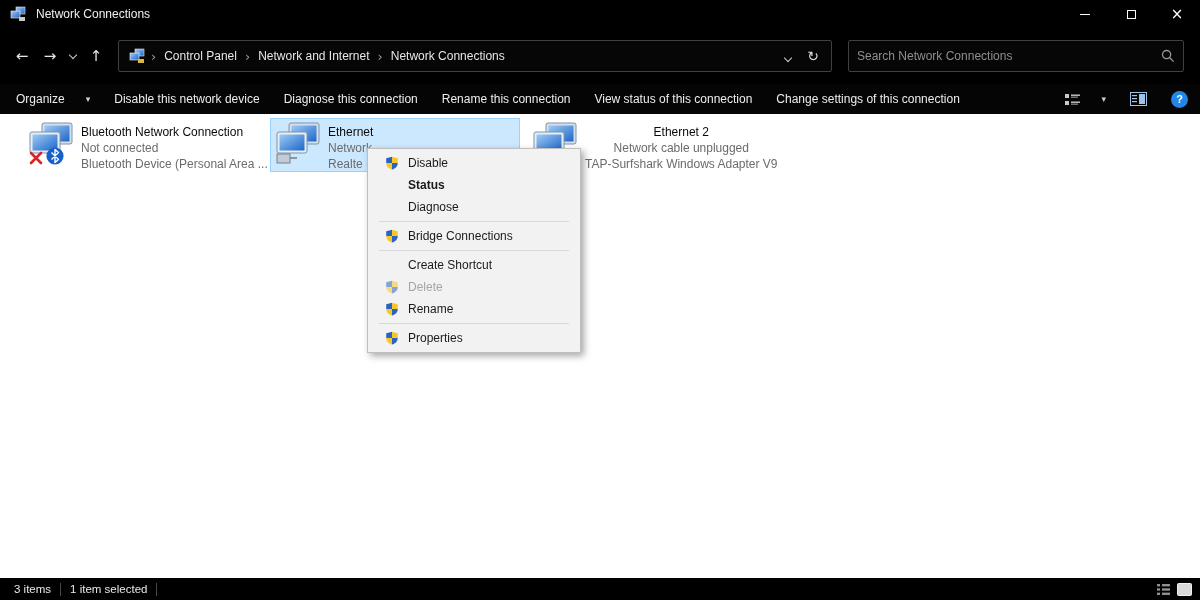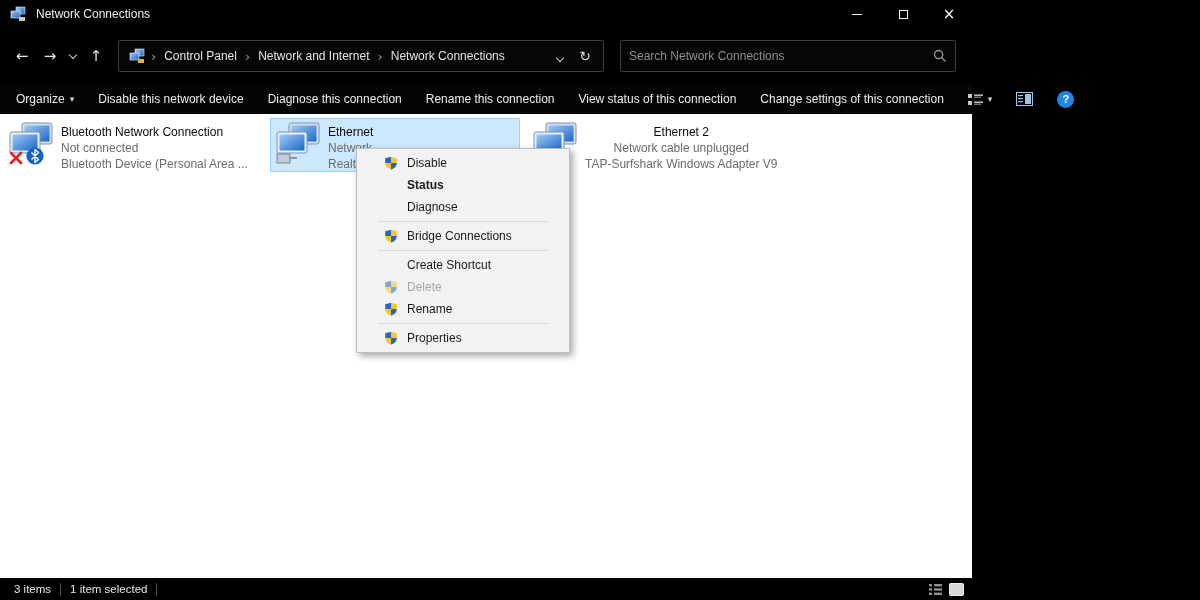--- a/index.html
+++ b/index.html
@@ -1,18 +1,18 @@
 <!DOCTYPE html>
 <html><head>
 <meta charset="utf-8">
 <style>
   * { margin:0; padding:0; box-sizing:border-box; }
   html,body { width:1200px; height:600px; overflow:hidden; background:#000;
               font-family:"Liberation Sans","DejaVu Sans",sans-serif; }
-  .window { position:relative; width:972px; height:600px; background:#fff; }
+  .window { position:relative; width:1200px; height:600px; background:#fff; }
   .glyph { font-family:"DejaVu Sans","Liberation Sans",sans-serif; }
 
   
   .titlebar { position:absolute; top:0; left:0; right:0; height:28px; background:#000;
               display:flex; align-items:center; color:#f0f0f0; }
   .titlebar .app-icon { width:16px; height:16px; margin:0 10px 0 10px; display:flex; }
   .titlebar .title { font-size:12px; }
   .titlebar .spacer { flex:1; }
   .win-btn { width:46px; height:28px; display:flex; align-items:center; justify-content:center; color:#fff; }
   .min-bar { width:10px; height:1px; background:#fff; display:inline-block; }
@@ -37,39 +37,39 @@
   .searchbox { width:336px; height:32px; margin-left:16px; background:#060606; border:1px solid #3f3f3f;
                border-radius:2px; display:flex; align-items:center; padding:0 8px; }
   .searchbox input { flex:1; background:transparent; border:none; outline:none; color:#cccccc;
                      font-size:12px; font-family:inherit; }
   .searchbox input::placeholder { color:#8f8f8f; }
   .search-icon { display:flex; margin-left:6px; }
 
   
   .toolbar { position:absolute; top:84px; left:0; right:0; height:30px; background:#050505;
              display:flex; align-items:center; gap:24px; padding:0 12px 0 16px; color:#ededed; font-size:12px; }
-  .tb-item { white-space:nowrap; display:flex; align-items:center; gap:5px; }
+  .tb-item { white-space:nowrap; display:flex; align-items:center; gap:21px; }
   .tb-caret { font-size:9px; color:#cfcfcf; }
   .tb-right { margin-left:auto; display:flex; align-items:center; gap:24px; }
   .help-circle { width:17px; height:17px; border-radius:50%; background:#2186e8; color:#fff;
                  font-size:11px; font-weight:bold; display:flex; align-items:center; justify-content:center; }
 
   
   .content { position:absolute; top:114px; left:0; right:0; bottom:22px; background:#fff; }
   .tile { position:absolute; display:flex; align-items:flex-start; padding:3px 4px; }
   .tile.selected { background:#cce8ff; border:1px solid #99d1ff; width:250px; height:54px; }
   .net-icon { width:46px; height:44px; display:flex; flex:none; }
   .tile-text { margin-left:7px; padding-top:2px; min-width:0; }
   .t-name { font-size:12px; line-height:16px; color:#0a0a0a; white-space:nowrap; }
   .t-sub  { font-size:12px; line-height:16px; color:#6b6b6b; white-space:nowrap; }
 
   
-  .context-menu { position:absolute; left:356px; top:148px; width:214px; background:#f2f2f2;
+  .context-menu { position:absolute; left:367px; top:148px; width:214px; background:#f2f2f2;
                   border:1px solid #bfbfbf; box-shadow:3px 3px 7px rgba(0,0,0,.35);
-                  padding:3px 18px; z-index:20; }
+                  padding:3px 8px; z-index:20; }
   .menu-row { height:22px; display:flex; align-items:center; padding-left:3px; }
   .mi-icon { width:26px; height:22px; display:flex; align-items:center; justify-content:center; flex:none; }
   .mi-label { font-size:12px; color:#1a1a1a; margin-left:3px; white-space:nowrap; }
   .menu-row.bold .mi-label { font-weight:bold; }
   .menu-row.disabled .mi-label { color:#a6a6a6; }
   .menu-row.disabled svg { opacity:.55; }
   .menu-sep { height:1px; background:#d9d9d9; margin:3px 3px; }
 
   
   .statusbar { position:absolute; left:0; right:0; bottom:0; height:22px; background:#000;
@@ -183,21 +183,21 @@
             <rect x="2" y="6" width="5" height="1.2" fill="#9fc3e8"></rect>
             <rect x="2" y="9" width="5" height="1.2" fill="#9fc3e8"></rect>
         </svg>
       </span>
       <span class="help-circle">?</span>
     </span>
   </div>
 
   <div class="content">
 
-    <div class="tile" style="left:4px;top:5px;">
+    <div class="tile" style="left:24px;top:5px;">
       <span class="net-icon">
         <svg width="46" height="44" viewBox="0 0 46 44">
           <rect x="14" y="1" width="30" height="21" rx="2" fill="#d5e0ec" stroke="#7e92aa"></rect>
           <rect x="16.5" y="3.5" width="25" height="16" fill="url(#scr)"></rect>
           <rect x="2" y="10" width="30" height="21" rx="2" fill="#e8eef6" stroke="#7e92aa"></rect>
           <rect x="4.5" y="12.5" width="25" height="16" fill="url(#scr)"></rect>
           <path d="M3 31 L13 41 M13 31 L3 41" stroke="#dd2222" stroke-width="2.6" stroke-linecap="round"></path>
           <circle cx="27" cy="34" r="8.6" fill="#1660c8"></circle>
           <path d="M23.5 37.5 L30.5 30.5 L27 27.5 L27 40.5 L30.5 37.5 L23.5 30.5" fill="none" stroke="#fff" stroke-width="1.4" stroke-linejoin="round"></path>
         </svg>

